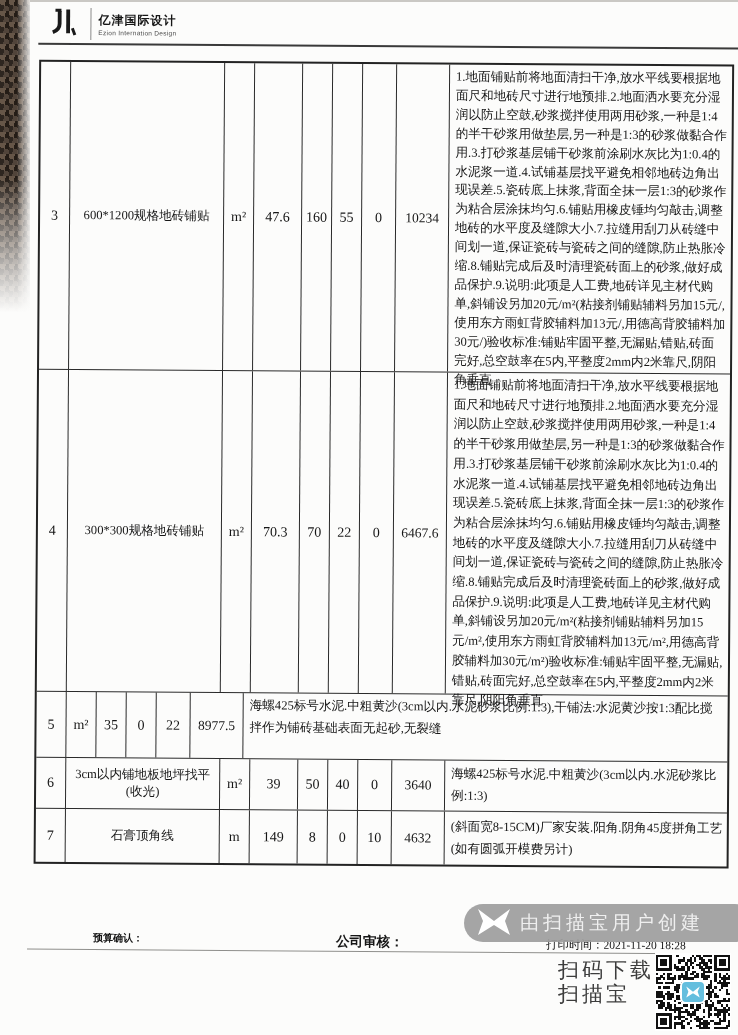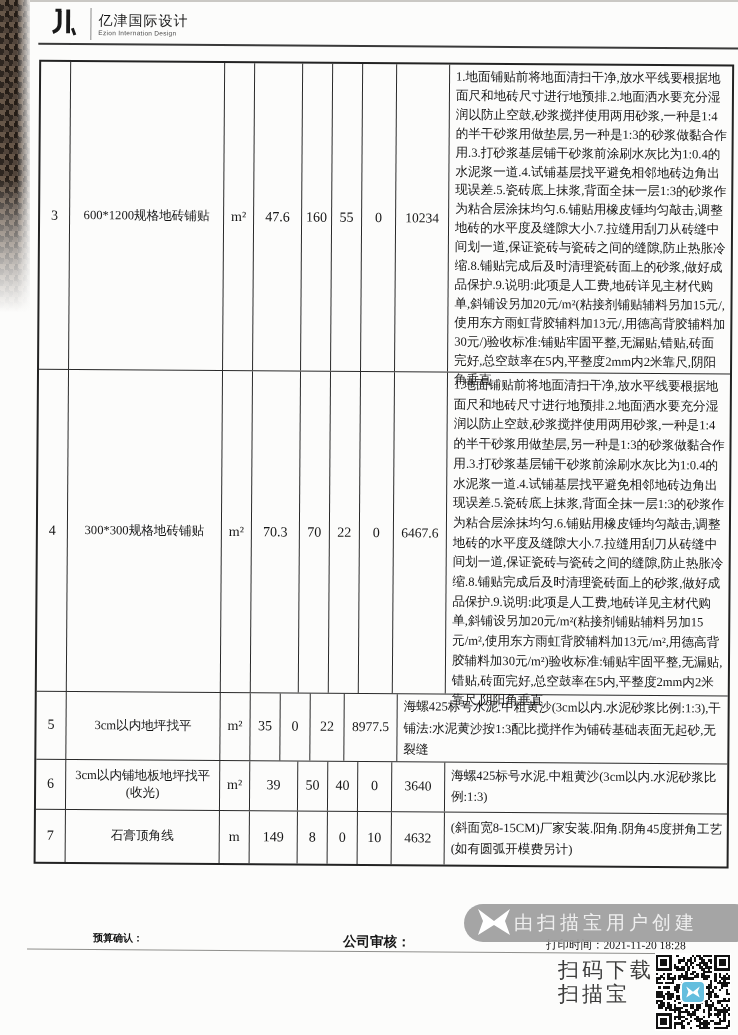--- a/index.html
+++ b/index.html
@@ -11,21 +11,21 @@
      background-size:9px 11px;}
   .scan-strip::after{content:"";position:absolute;inset:0;
      background:linear-gradient(to bottom,rgba(252,252,251,0) 55%,rgba(252,252,251,1) 97%),
                 linear-gradient(to right,rgba(252,252,251,0) 55%,rgba(252,252,251,.85) 100%);}
   .paper{position:absolute;inset:0;transform:rotate(0.4deg);transform-origin:50% 50%;}
 
   
   .logo{position:absolute;left:46px;top:8px;display:flex;align-items:center;gap:7px;}
   .logo-mark{width:34px;height:36px;}
   .logo-sep{width:1px;height:32px;background:#8a8a8a;}
-  .logo-cn{font-size:14px;font-weight:normal;letter-spacing:1px;line-height:17px;}
+  .logo-cn{font-size:12px;font-weight:bold;letter-spacing:1px;line-height:17px;}
   .logo-en{font-size:6.5px;color:#4a4a4a;letter-spacing:.3px;line-height:8px;font-family:"Liberation Sans",sans-serif;}
   .header-rule{position:absolute;left:35px;top:45px;width:703px;height:2px;background:#3a3a3a;}
 
   
   .table{position:absolute;left:36px;top:62px;width:695px;height:804px;border:2px solid #232323;
          display:flex;flex-direction:column;box-sizing:border-box;}
   .trow{display:flex;border-bottom:1.4px solid #2a2a2a;box-sizing:border-box;}
   .trow:last-child{border-bottom:none;}
   .cell{border-right:1.4px solid #2a2a2a;box-sizing:border-box;display:flex;align-items:center;
         justify-content:center;text-align:center;font-size:14px;}
@@ -40,29 +40,29 @@
   .c-total{width:53px;font-size:13.5px;}
   .c-note{flex:1;display:block;text-align:left;font-size:12.6px;padding:3px 4px 0 6px;line-height:19px;}
   .r3{height:308px;} .r3 .c-note{line-height:18.9px;}
   .r4{height:322px;} .r4 .c-note{line-height:19.7px;}
   .r5{height:68px;}  .r5 .c-note{line-height:21.5px;padding-top:2px;}
   .r6{height:52px;}  .r6 .c-note{line-height:21.5px;padding-top:3px;}
   .r7{height:54px;}  .r7 .c-note{line-height:21.5px;padding-top:5px;}
 
   
   .sig-budget{position:absolute;left:96px;top:933px;font-size:10px;font-weight:bold;}
-  .sig-review{position:absolute;left:346px;top:933px;font-size:13.5px;font-weight:bold;}
+  .sig-review{position:absolute;left:339px;top:933px;font-size:13.5px;font-weight:bold;}
   .sig-line{position:absolute;left:30px;top:951px;width:660px;height:1.2px;background:#8f8f8c;}
   .print-time{position:absolute;left:549px;top:936px;font-size:11.5px;color:#111;white-space:nowrap;text-align:right;}
 
   
   .wm-banner{position:absolute;left:464px;top:904px;width:290px;height:38px;border-radius:19px;
      background:rgba(158,158,158,.93);display:flex;align-items:center;overflow:hidden;}
   .wm-butterfly{width:38px;height:30px;margin-left:11px;flex:none;}
-  .wm-text{font-size:19px;color:rgba(255,255,255,.82);letter-spacing:4px;margin-left:1px;white-space:nowrap;
+  .wm-text{font-size:19px;color:rgba(255,255,255,.82);letter-spacing:4px;margin-left:7px;white-space:nowrap;
      font-family:"Liberation Sans",sans-serif;}
   .dl-text{position:absolute;left:558px;top:958px;font-size:21px;color:#3c3c3c;letter-spacing:3px;
      line-height:24px;font-family:"Liberation Sans",sans-serif;}
   .qr{position:absolute;left:655px;top:953px;width:76px;height:78px;background:#fff;}
   .qr svg{position:absolute;inset:1px;width:74px;height:76px;fill:#111;}
   .qr-badge{position:absolute;left:25px;top:27px;width:26px;height:24px;border-radius:6px;background:#64bede;
      border:2px solid #fff;box-sizing:border-box;display:flex;align-items:center;justify-content:center;}
   .qr-badge svg{position:static;width:16px;height:13px;}
 </style>
 </head>
@@ -109,21 +109,20 @@
       <div class="cell c-qty">70.3</div>
       <div class="cell c-p1">70</div>
       <div class="cell c-p2">22</div>
       <div class="cell c-p3">0</div>
       <div class="cell c-total">6467.6</div>
       <div class="cell c-note">1.地面铺贴前将地面清扫干净,放水平线要根据地面尺和地砖尺寸进行地预排.2.地面洒水要充分湿润以防止空鼓,砂浆搅拌使用两用砂浆,一种是1:4的半干砂浆用做垫层,另一种是1:3的砂浆做黏合作用.3.打砂浆基层铺干砂浆前涂刷水灰比为1:0.4的水泥浆一道.4.试铺基层找平避免相邻地砖边角出现误差.5.瓷砖底上抹浆,背面全抹一层1:3的砂浆作为粘合层涂抹均匀.6.铺贴用橡皮锤均匀敲击,调整地砖的水平度及缝隙大小.7.拉缝用刮刀从砖缝中间划一道,保证瓷砖与瓷砖之间的缝隙,防止热胀冷缩.8.铺贴完成后及时清理瓷砖面上的砂浆,做好成品保护.9.说明:此项是人工费,地砖详见主材代购单,斜铺设另加20元/m²(粘接剂铺贴辅料另加15元/m²,使用东方雨虹背胶辅料加13元/m²,用德高背胶辅料加30元/m²)验收标准:铺贴牢固平整,无漏贴,错贴,砖面完好,总空鼓率在5内,平整度2mm内2米靠尺,阴阳角垂直</div>
     </div>
 
     <div class="trow r5">
       <div class="cell c-no">5</div>
-      <div class="cell c-name">3cm以内地坪找平</div>
       <div class="cell c-unit">m²</div>
       <div class="cell c-p1">35</div>
       <div class="cell c-p2">0</div>
       <div class="cell c-p3">22</div>
       <div class="cell c-total">8977.5</div>
       <div class="cell c-note">海螺425标号水泥.中粗黄沙(3cm以内.水泥砂浆比例:1:3),干铺法:水泥黄沙按1:3配比搅拌作为铺砖基础表面无起砂,无裂缝</div>
     </div>
 
     <div class="trow r6">
       <div class="cell c-no">6</div>

